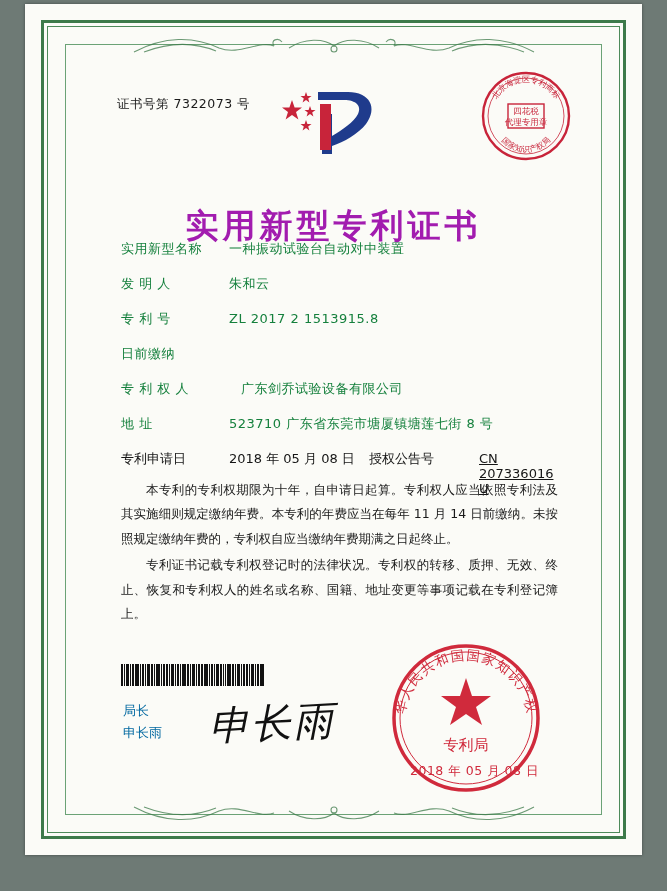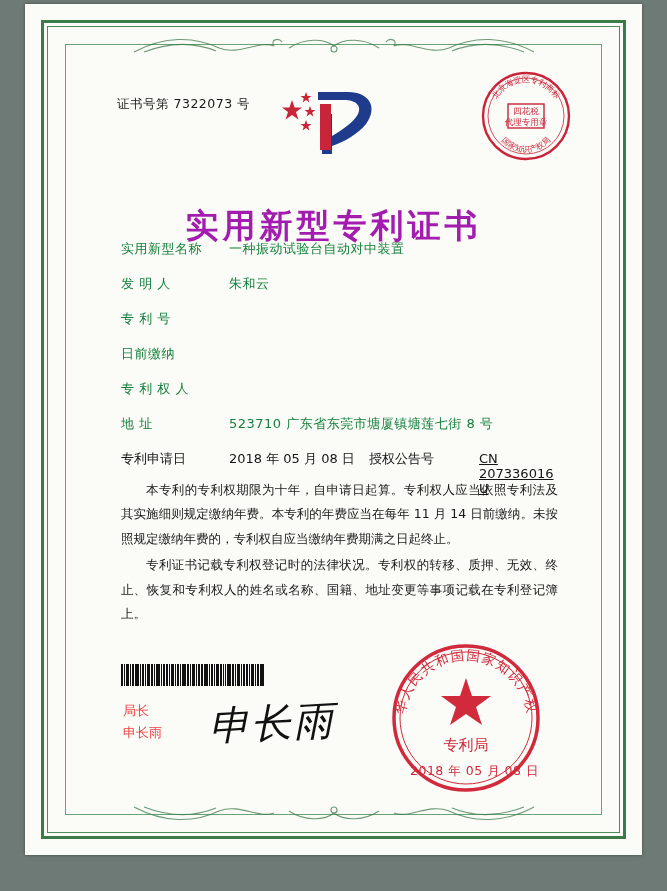--- a/index.html
+++ b/index.html
@@ -184,21 +184,21 @@
     width: 196px;
     height: 22px;
   }
 
   .signer {
     position: absolute;
     left: 42px;
     top: 640px;
     font-size: 13px;
     line-height: 1.7;
-    color: #ef4444;
+    color: #0369a1;
   }
 
   .signature {
     position: absolute;
     left: 128px;
     top: 636px;
     font-size: 40px;
     color: #111;
     font-family: "DejaVu Serif", "Liberation Serif", serif;
     font-style: italic;
@@ -313,26 +313,28 @@
       <div class="field">
         <span class="label">实用新型名称</span>
         <span class="value">一种振动试验台自动对中装置</span>
       </div>
       <div class="field">
         <span class="label">发 明 人</span>
         <span class="value">朱和云</span>
       </div>
       <div class="field">
         <span class="label">专 利 号</span>
+        <span class="value">ZL 2017 2 1513915.8</span>
       </div>
       <div class="field">
         <span class="label">日前缴纳</span>
       </div>
       <div class="field">
         <span class="label">专 利 权 人</span>
+        <span class="value indent">广东剑乔试验设备有限公司</span>
       </div>
       <div class="field">
         <span class="label">地 址</span>
         <span class="value">523710 广东省东莞市塘厦镇塘莲七街 8 号</span>
       </div>
       <div class="field-row-split">
         <span class="left-label">专利申请日</span>
         <span class="left-value">2018 年 05 月 08 日</span>
         <span class="right-label">授权公告号</span>
         <span class="right-value">CN 207336016 U</span>

